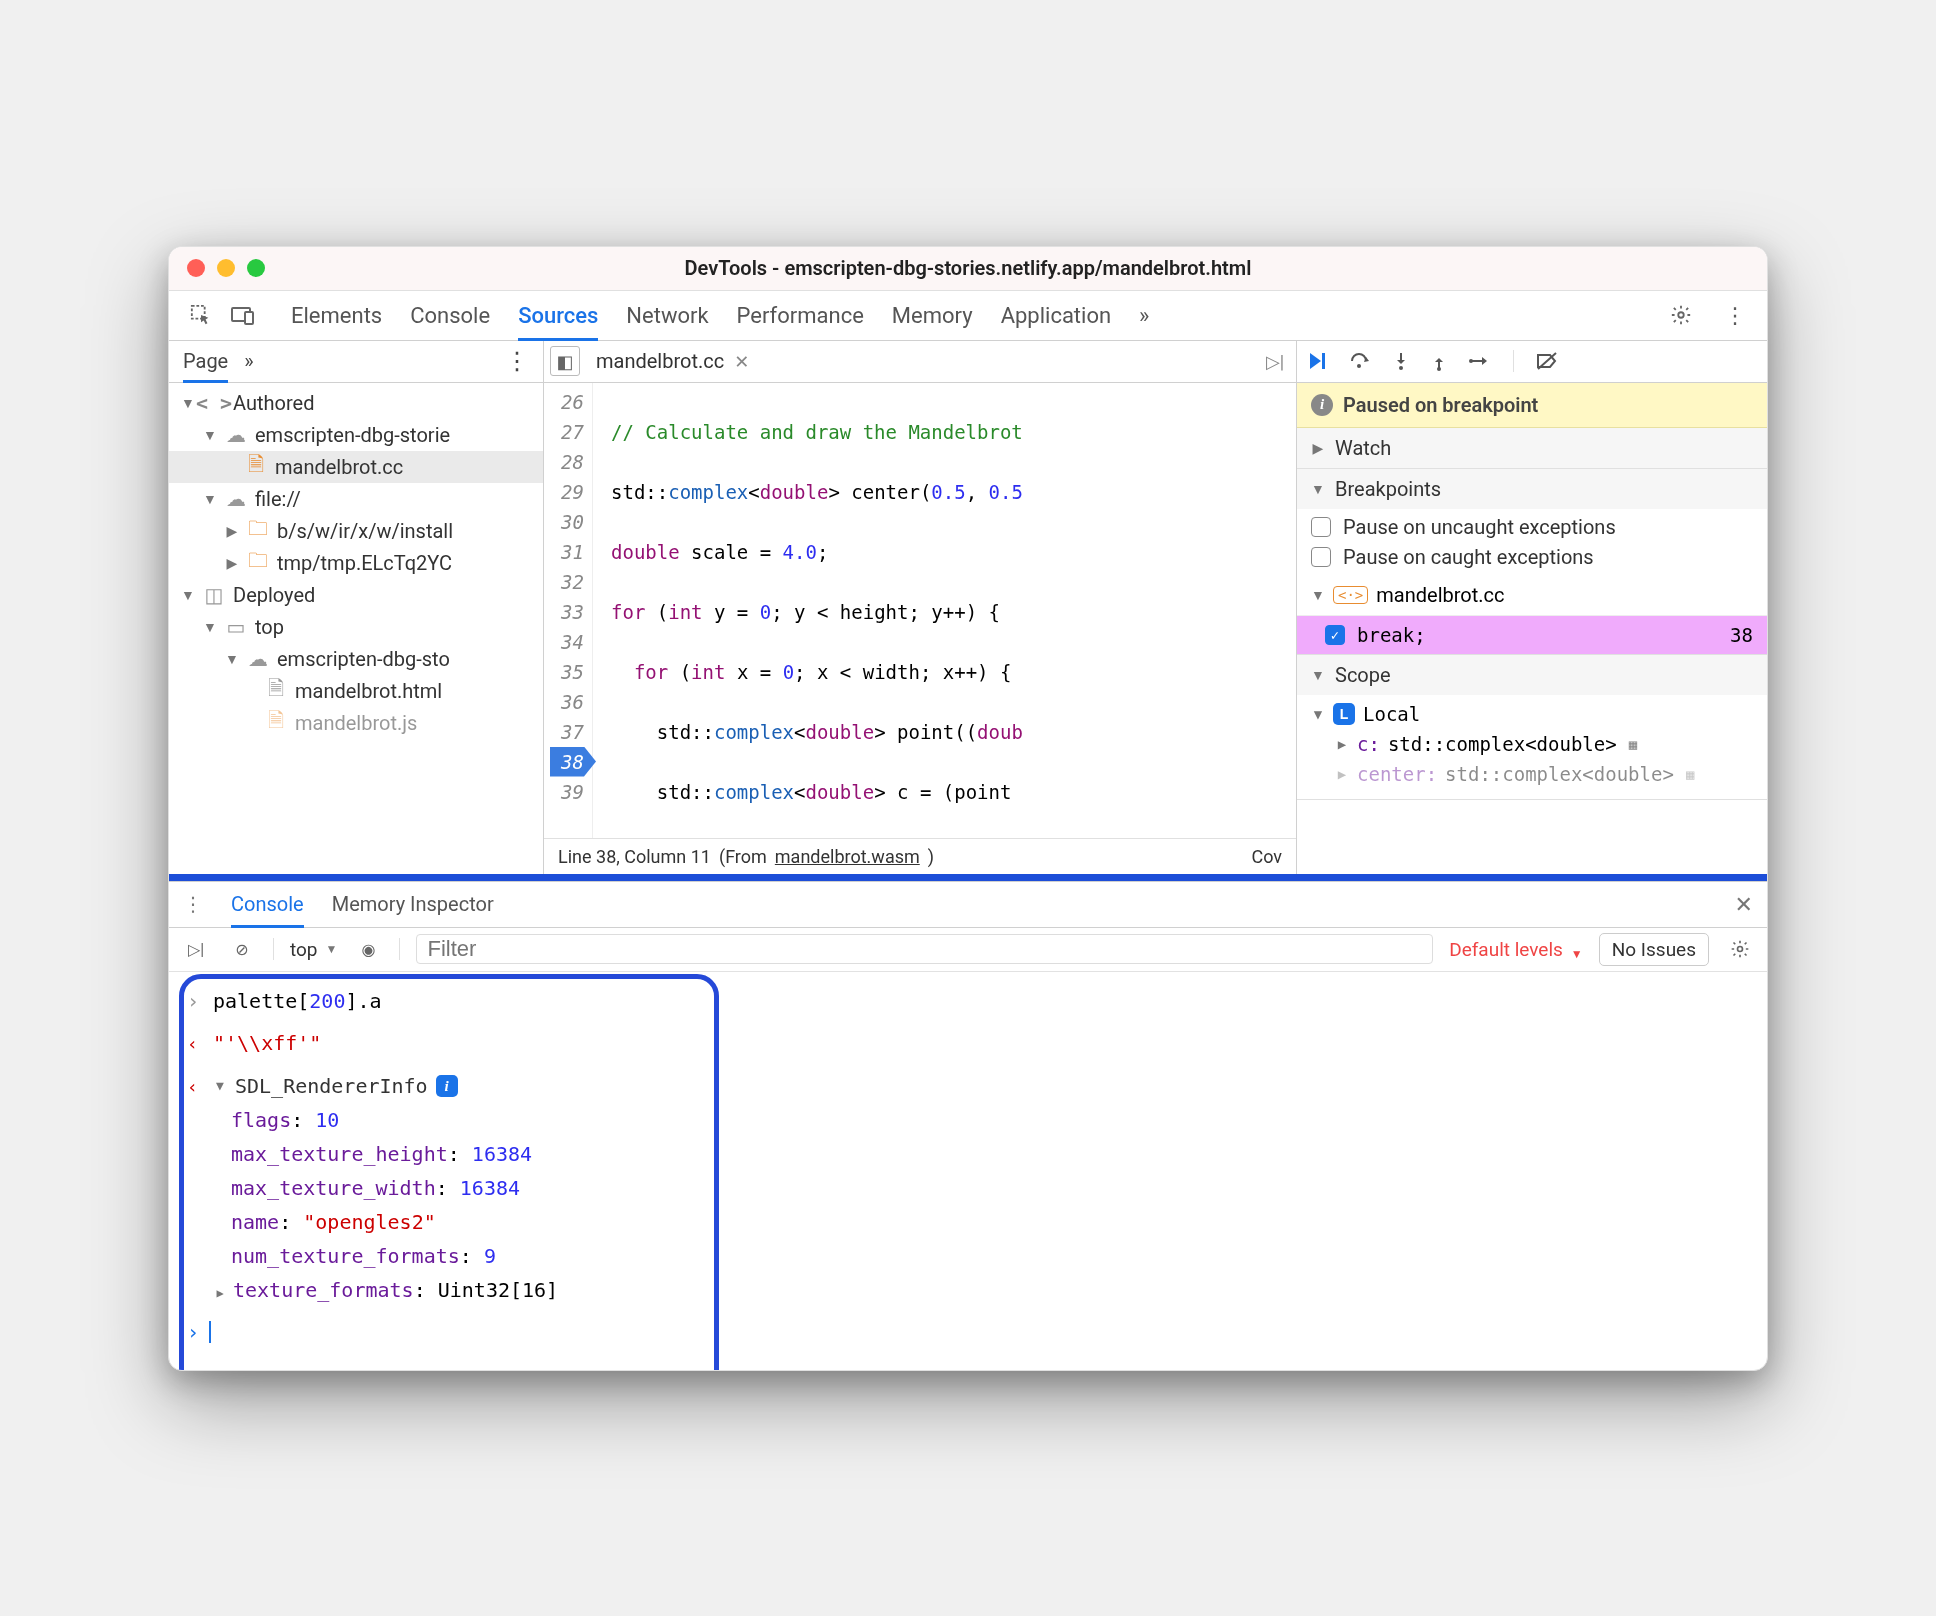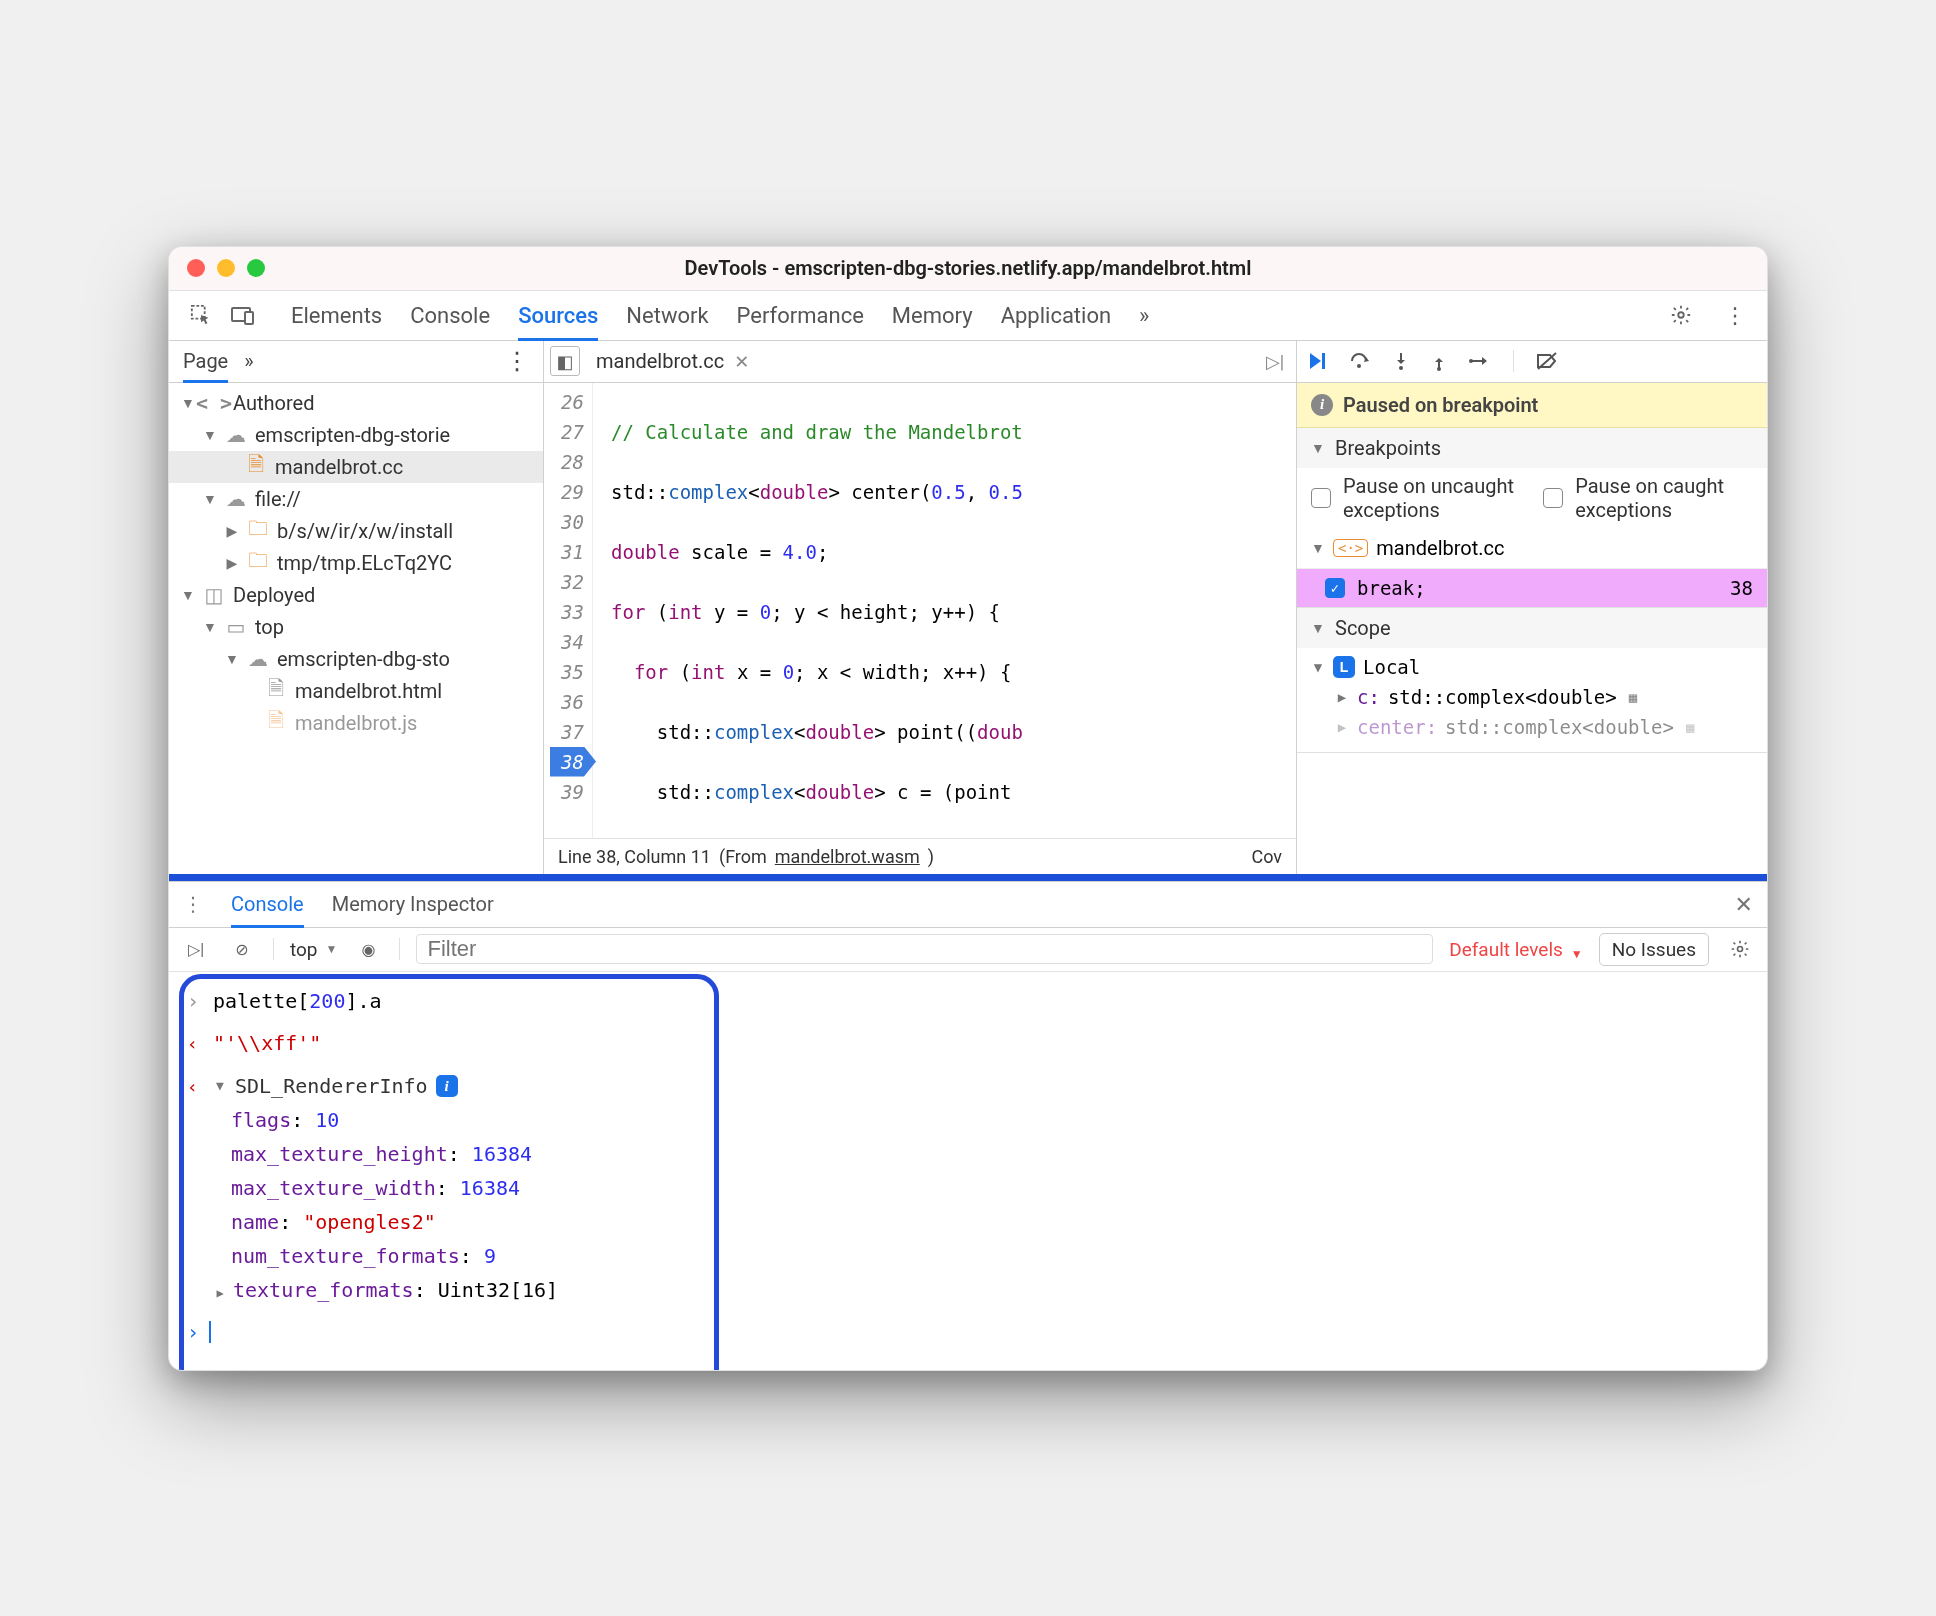--- a/index.html
+++ b/index.html
@@ -316,20 +316,21 @@
     color: #333;
     gap: 10px;
     background: #f6f6f6;
     cursor: pointer;
   }
   .section-body {
     padding: 6px 14px;
     font-size: 20px;
     color: #333;
     display: flex;
+    flex-direction: column;
     gap: 6px;
   }
   .cbx {
     width: 20px; height: 20px; border: 1.5px solid #888; border-radius: 4px;
     display: inline-flex; align-items: center; justify-content: center;
     flex-shrink: 0;
   }
   .cbx.checked { background: #1a73e8; border-color: #1a73e8; color: #fff; font-size: 14px; }
   .cbx.checked::after { content: "✓"; }
   .bp-file {
@@ -714,20 +715,26 @@
               <path d="M2 17 L20 1"></path>
             </svg>
         </span>
       </div>
       <div class="pausebar">
         <span class="info-badge">i</span>
         <span>Paused on breakpoint</span>
       </div>
       <div class="section">
         <div class="section-head">
+            <span class="caret closed"></span>
+            <span>Watch</span>
+          </div>
+      </div>
+      <div class="section">
+        <div class="section-head">
             <span class="caret open"></span>
             <span>Breakpoints</span>
           </div>
         <div class="section-body">
           <div style="display:flex;align-items:center;gap:12px">
               <span class="cbx"></span>
               <span>Pause on uncaught exceptions</span>
             </div>
           <div style="display:flex;align-items:center;gap:12px">
               <span class="cbx"></span>

